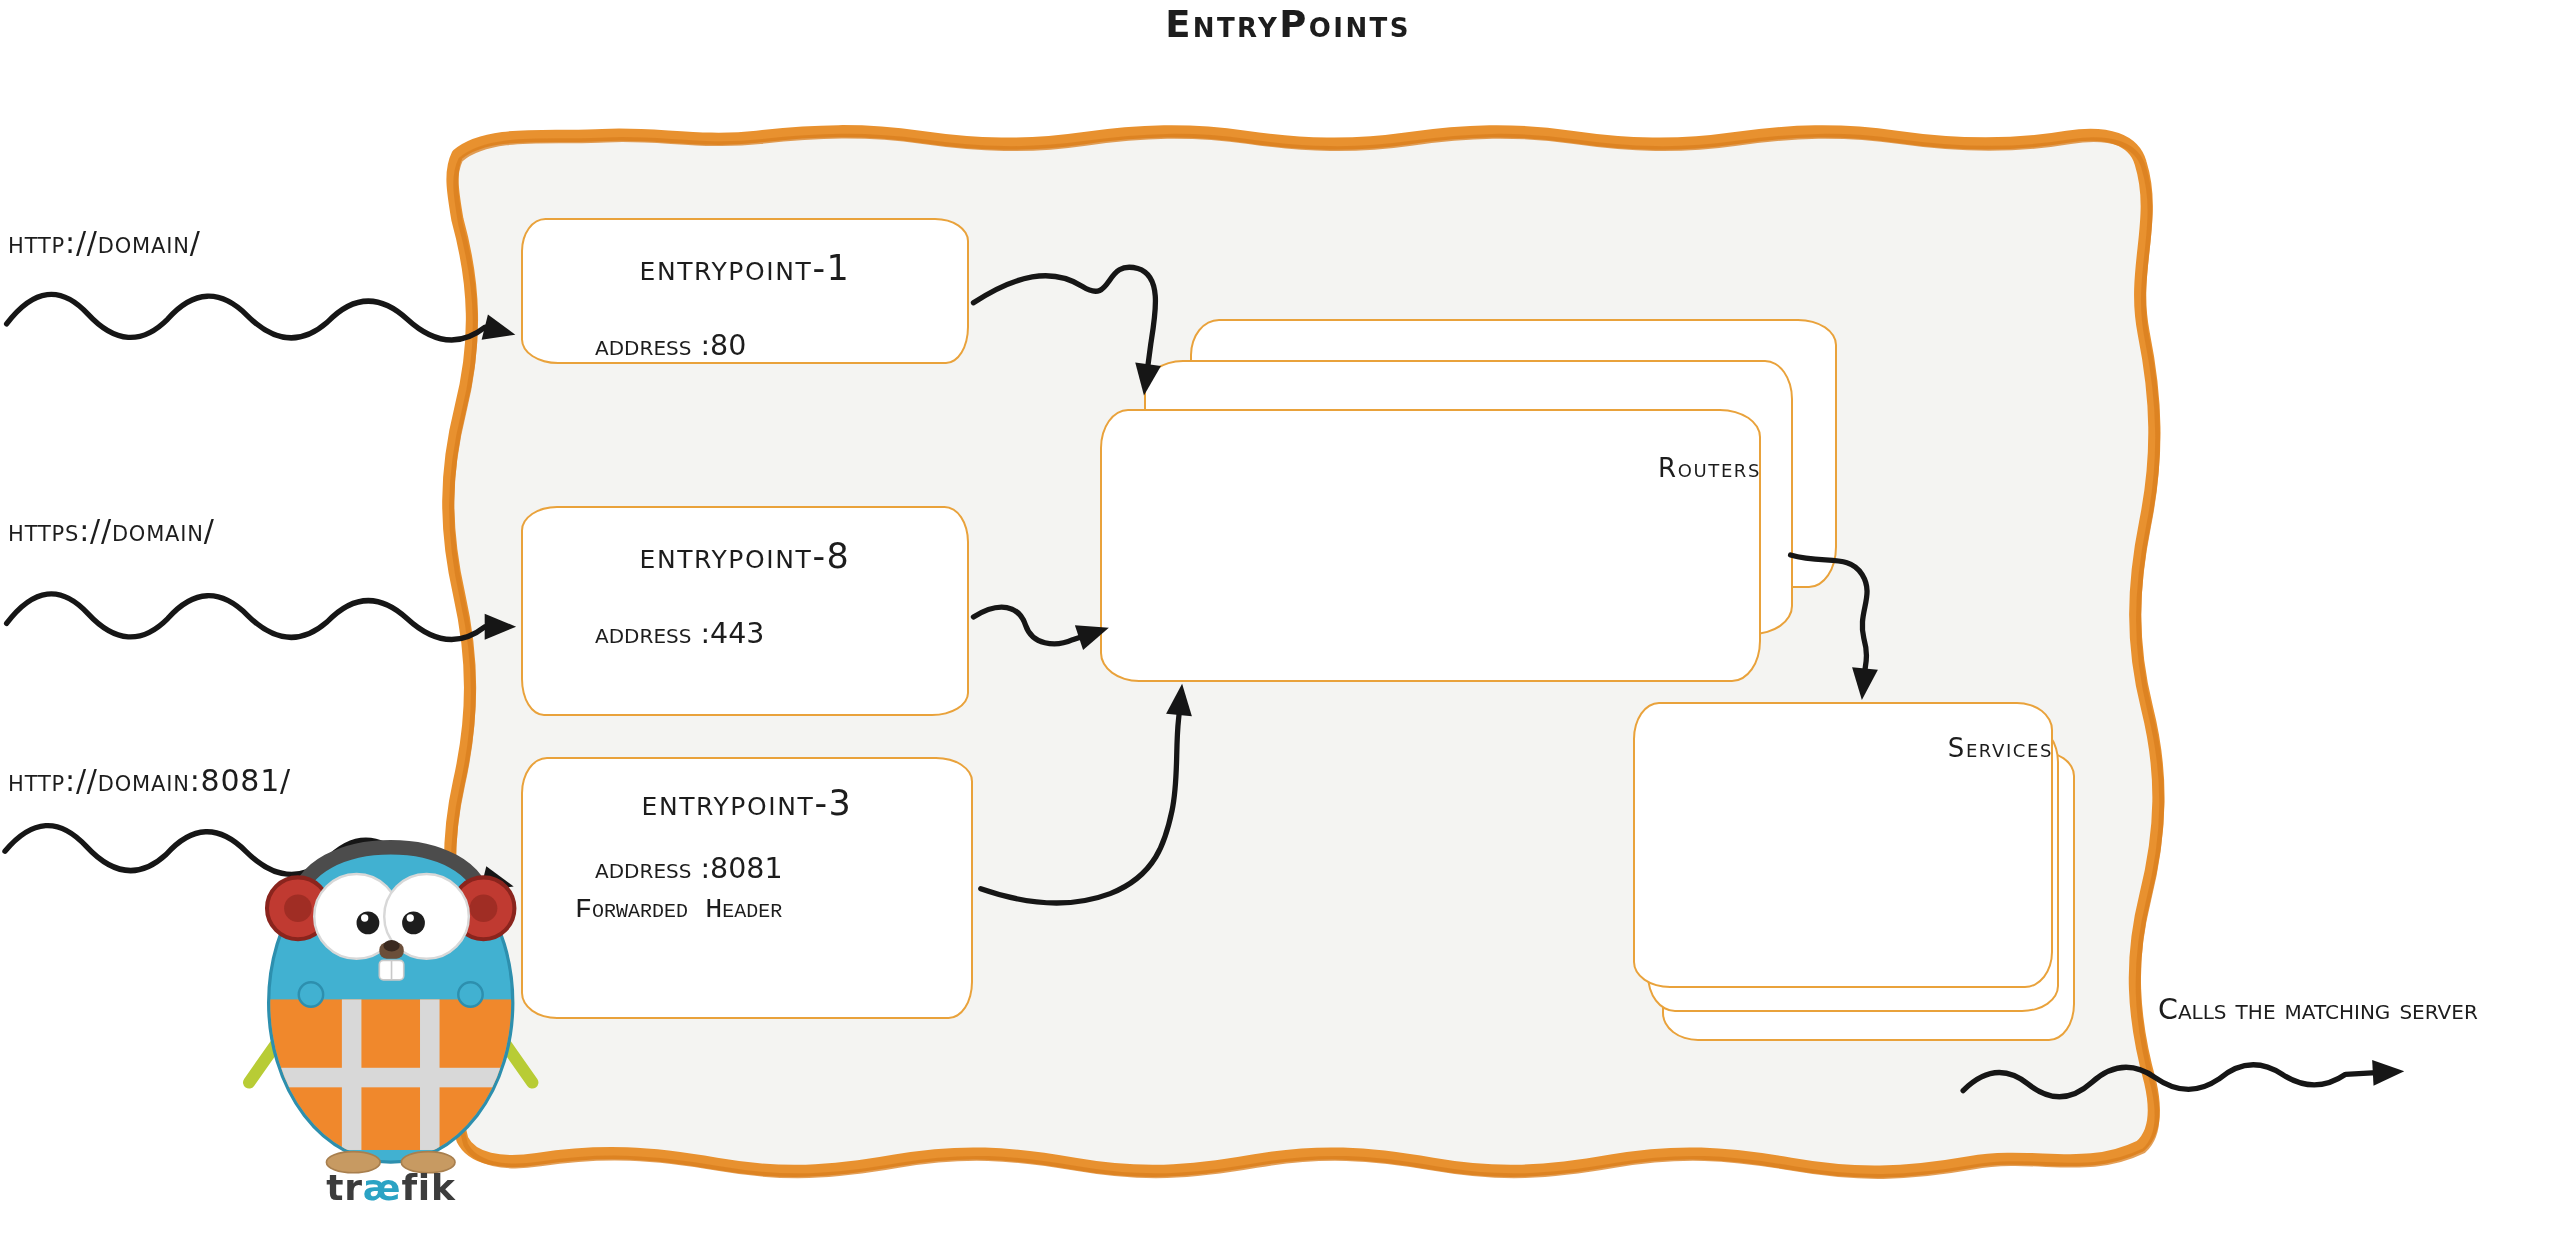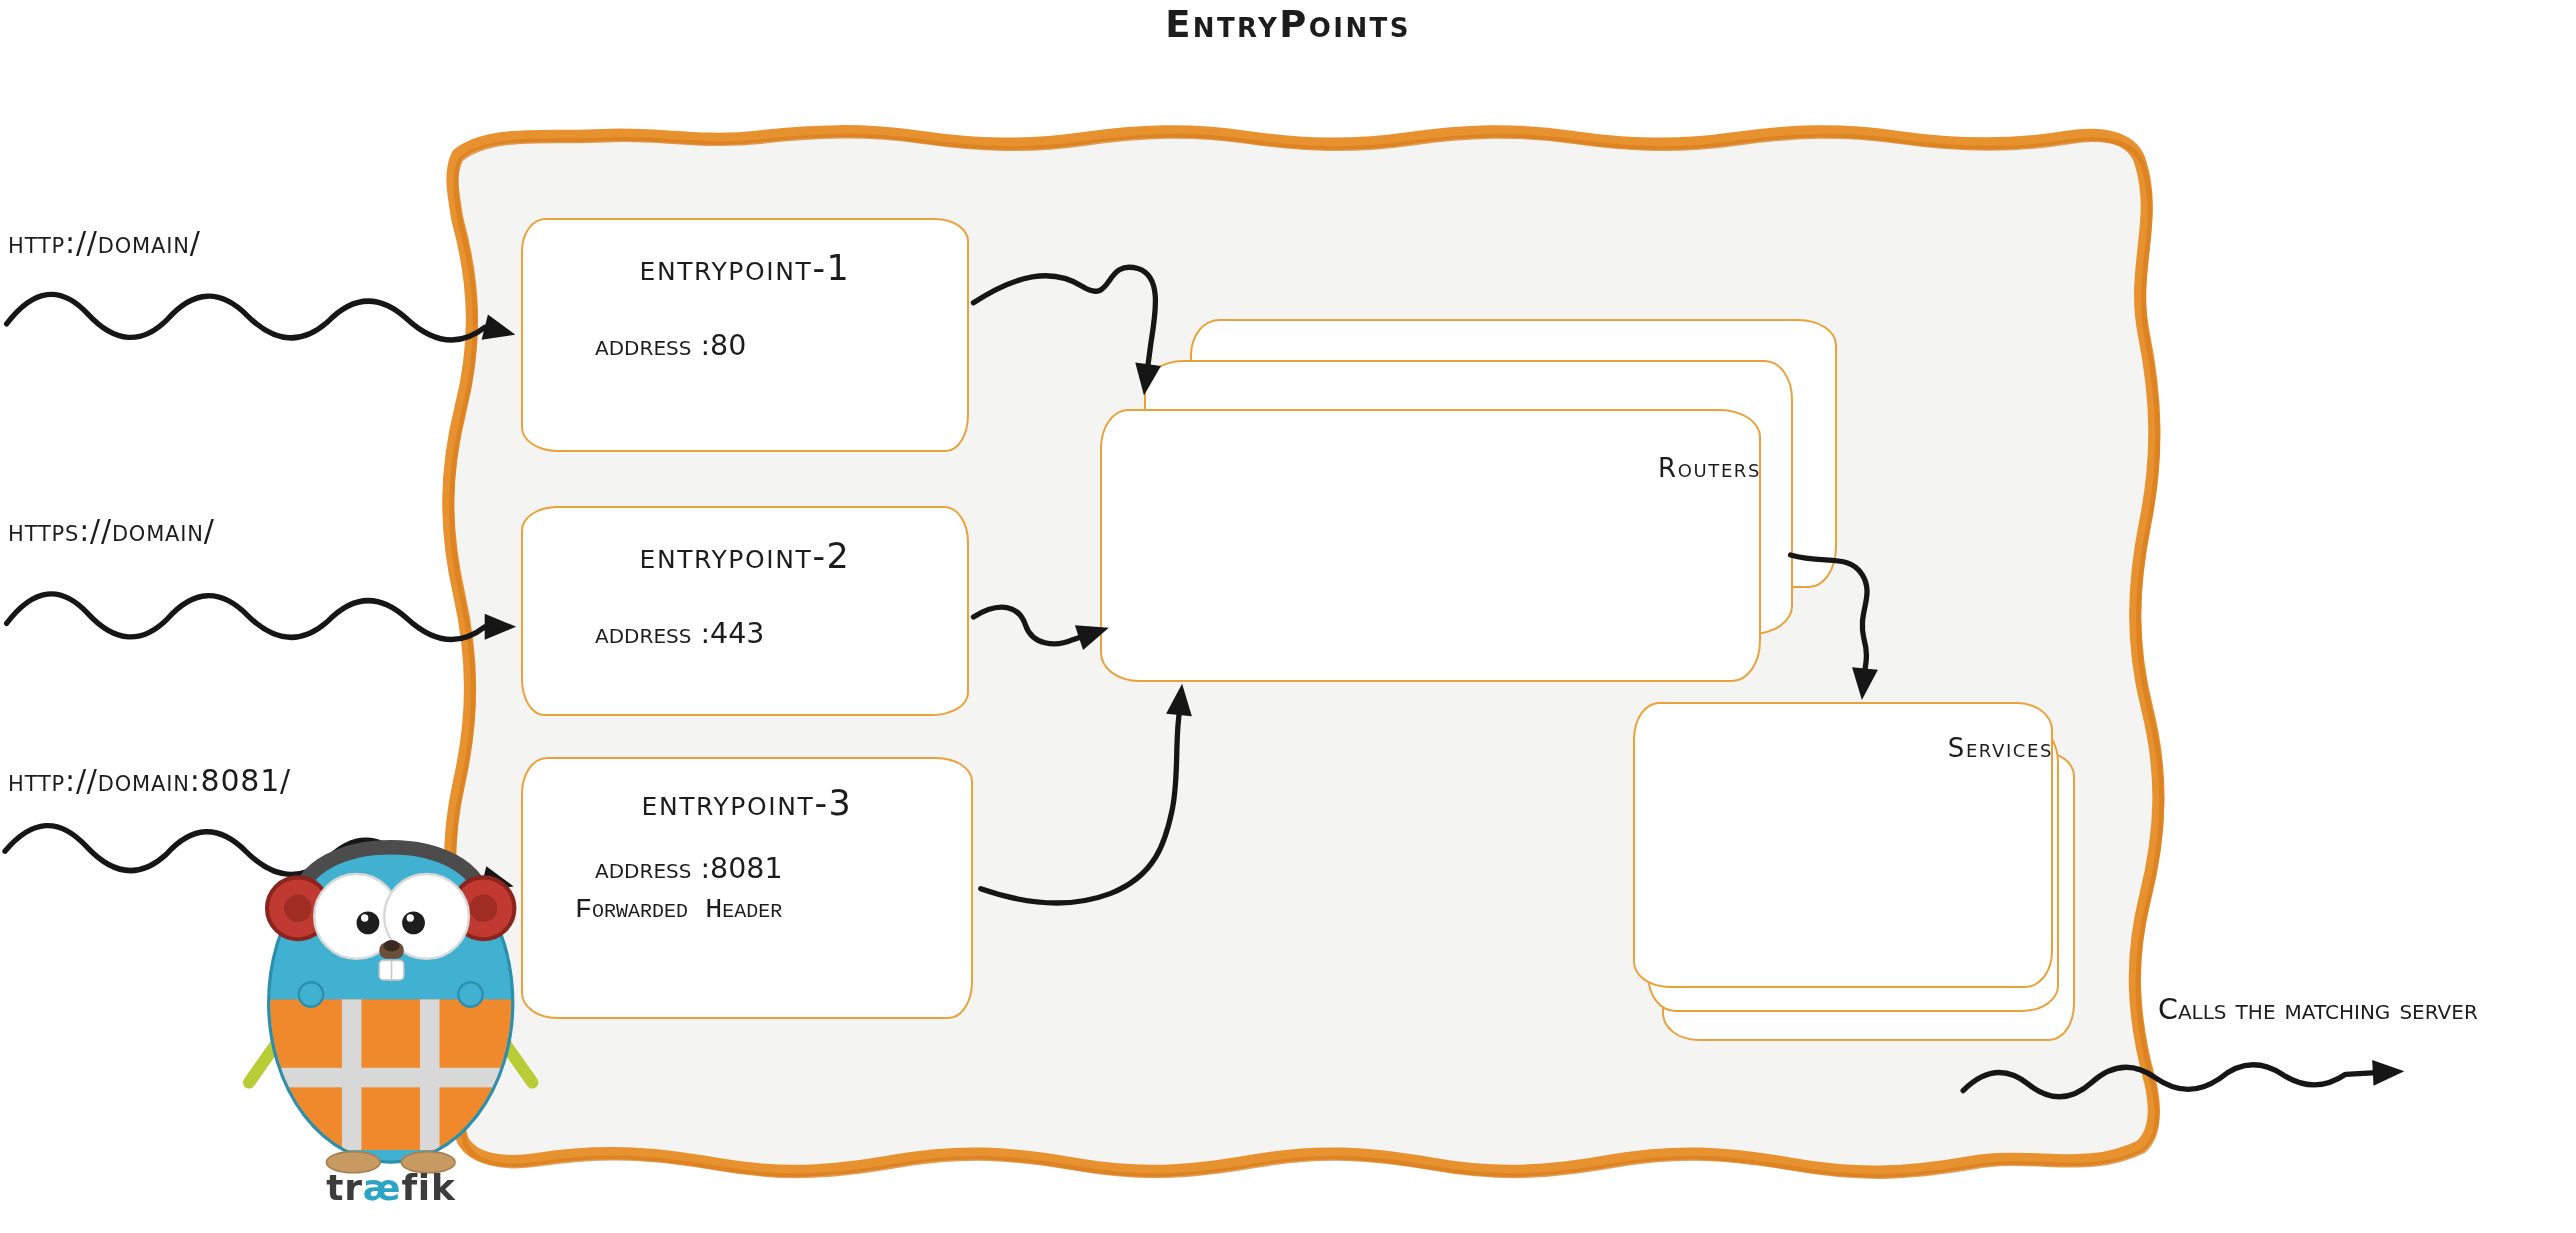--- a/index.html
+++ b/index.html
@@ -19,21 +19,21 @@
   .title { position: absolute; z-index: 1; top: 3.3px; left: 0; width: 100%; text-align: center;
            font-size: 37px; font-variant: small-caps; letter-spacing: 2.4px; font-weight: bold; }
 
   .req { position: absolute; z-index: 1; font-size: 30px; font-variant: small-caps; letter-spacing: 0.8px; white-space: nowrap; }
   .r1 { left: 8.1px;  top: 225px; }
   .r2 { left: 8.1px;  top: 513px; }
   .r3 { left: 8.1px;  top: 763px; }
 
   .box { position: absolute; z-index: 1; background: #ffffff; border: 2.4px solid var(--box_border, #e9a23b); }
 
-  .ep1 { left: 521px; top: 218px; width: 448px; height: 234px;
+  .ep1 { left: 521px; top: 218px; width: 448px; height: 146px;
          border-radius: 24.4px 34px 23px 37px / 33px 23px 37px 24.4px; }
   .ep2 { left: 521px; top: 506px; width: 448px; height: 210px;
          border-radius: 36px 24.4px 37px 23px / 24.4px 36px 23px 37px; }
   .ep3 { left: 521px; top: 757px; width: 452px; height: 262px;
          border-radius: 26px 37px 24.4px 36px / 36px 24.4px 37px 26px; }
 
   .ep-name  { margin-top: 28px; text-align: center; font-size: 35px; font-variant: small-caps; letter-spacing: 1.6px; }
   .ep-addr  { margin-top: 41px; padding-left: 72px; font-size: 28.5px; font-variant: small-caps; }
   .ep3 .ep-name { margin-top: 24.4px; }
   .ep3 .ep-addr { margin-top: 29px; }
@@ -101,21 +101,21 @@
 
   <div class="req r1">http://domain/</div>
   <div class="req r2">https://domain/</div>
   <div class="req r3">http://domain:8081/</div>
 
   <div class="box ep ep1">
     <div class="ep-name">entrypoint-1</div>
     <div class="ep-addr">address :80</div>
   </div>
   <div class="box ep ep2">
-    <div class="ep-name">entrypoint-2</div>
+    <div class="ep-name">entrypoint-8</div>
     <div class="ep-addr">address :443</div>
   </div>
   <div class="box ep ep3">
     <div class="ep-name">entrypoint-3</div>
     <div class="ep-addr">address :8081</div>
     <div class="ep-extra">Forwarded Header</div>
   </div>
 
   <div class="box card routers-back"></div>
   <div class="box card routers-mid"></div>

